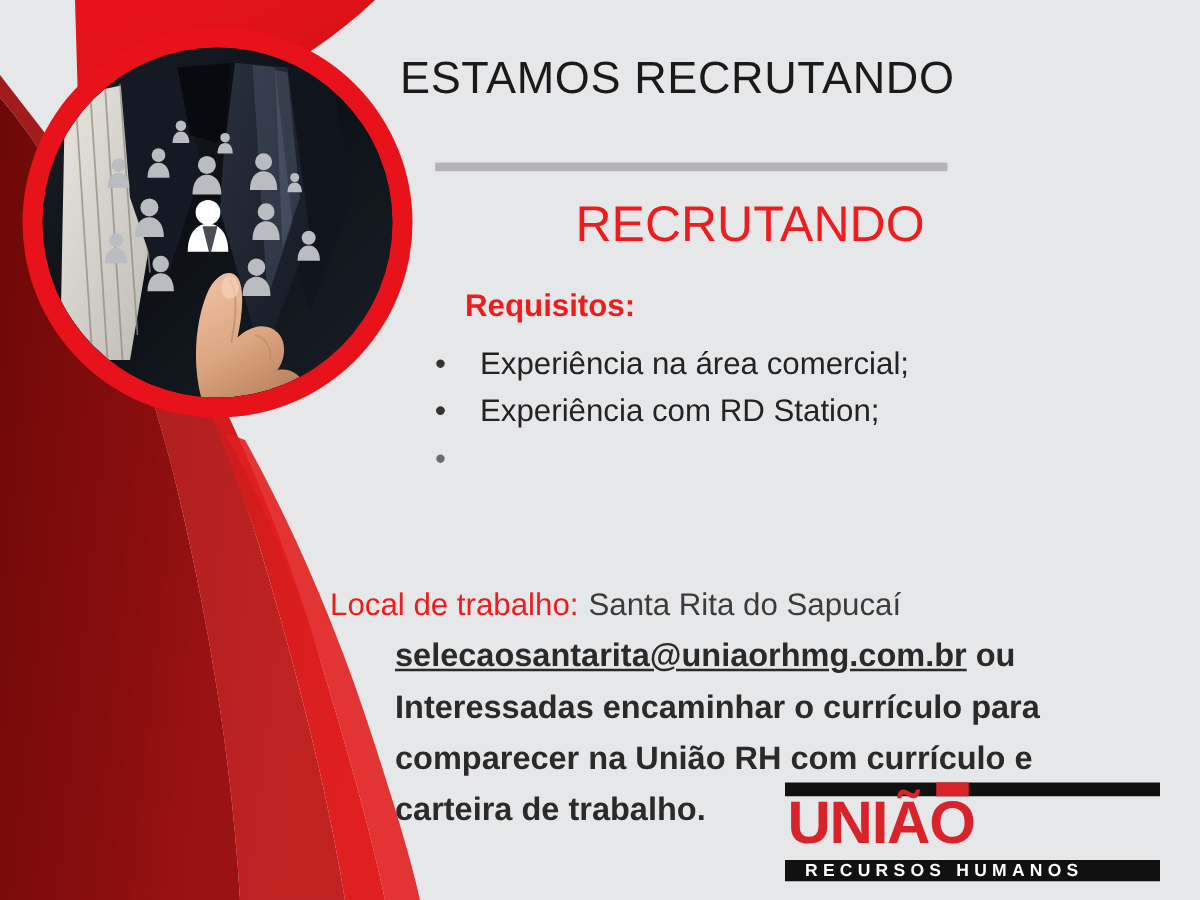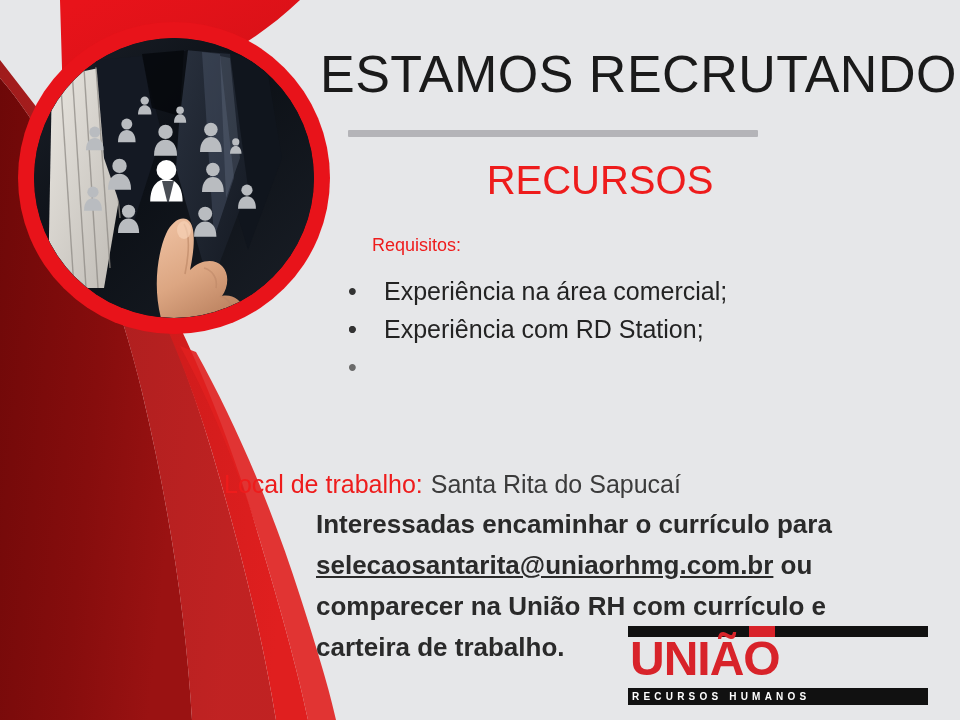--- a/index.html
+++ b/index.html
@@ -58,23 +58,23 @@
     left: 0;
     top: 0;
     width: 280px;
     height: 280px;
   }
 
   
   .headline {
     position: absolute;
     left: 320px;
-    top: 44px;
+    top: 32px;
     width: 600px;
-    font-size: 52px;
+    font-size: 36px;
     line-height: 60px;
     letter-spacing: 0.5px;
     color: #1a1a1a;
     font-weight: 400;
     white-space: nowrap;
   }
 
   .divider {
     position: absolute;
     left: 348px;
@@ -96,24 +96,24 @@
     line-height: 48px;
     color: #ee1c1c;
     font-weight: 400;
   }
 
   
   .req-heading {
     position: absolute;
     left: 372px;
     top: 230px;
-    font-size: 18px;
+    font-size: 25px;
     line-height: 30px;
     color: #ee1c1c;
-    font-weight: 400;
+    font-weight: 700;
   }
 
   .req-list {
     position: absolute;
     left: 340px;
     top: 272px;
     width: 560px;
     list-style: none;
     margin: 0;
     padding: 0;
@@ -143,20 +143,21 @@
   .location {
     position: absolute;
     left: 224px;
     top: 468px;
     font-size: 25px;
     line-height: 32px;
     white-space: nowrap;
   }
   .location .loc-label {
     color: #ee1c1c;
+    margin-left: 40px;
   }
   .location .loc-value {
     color: #3b3b3b;
     margin-left: 8px;
   }
 
   
   .apply {
     position: absolute;
     left: 316px;
@@ -209,25 +210,25 @@
   .logo-bar-bottom {
     position: absolute;
     left: 0;
     top: 62px;
     width: 300px;
     height: 17px;
     background: #111111;
   }
   .logo-sub {
     position: absolute;
-    left: 4px;
+    left: 16px;
     top: 63px;
     height: 15px;
     line-height: 15px;
-    font-size: 10px;
+    font-size: 14px;
     font-weight: bold;
     letter-spacing: 4.2px;
     color: #ffffff;
     white-space: nowrap;
   }
   .logo-mg {
     position: absolute;
     left: 196px;
     top: 14px;
     width: 104px;
@@ -411,21 +412,21 @@
           </g>
           <path d="M 128,143 L 134,167 L 140,143 Z" fill="#1b2029" opacity="0.8"></path>
         </g>
       </svg>
     </div>
   </div>
 
   <div class="headline">ESTAMOS RECRUTANDO</div>
   <div class="divider"></div>
 
-  <div class="job-title">RECURSOS</div>
+  <div class="job-title">RECRUTANDO</div>
 
   <div class="req-heading">Requisitos:</div>
 
   <ul class="req-list">
     <li>
       <span class="bullet">•</span>
       <span>Experiência na área comercial;</span>
     </li>
     <li>
       <span class="bullet">•</span>
@@ -437,22 +438,22 @@
     <li class="muted">
       <span class="bullet">•</span>
     </li>
   </ul>
 
   <div class="location">
     <span class="loc-label">Local de trabalho:</span><span class="loc-value">Santa Rita do Sapucaí</span>
   </div>
 
   <div class="apply">
+    <div><span class="email">selecaosantarita@uniaorhmg.com.br</span><span> ou</span></div>
     <div>Interessadas encaminhar o currículo para</div>
-    <div><span class="email">selecaosantarita@uniaorhmg.com.br</span><span> ou</span></div>
     <div>comparecer na União RH com currículo e</div>
     <div>carteira de trabalho.</div>
   </div>
 
   <div class="logo">
     <div class="logo-bar-top"></div>
     <div class="logo-tilde"></div>
     <div class="logo-word">UNIÃO</div>
     <div class="logo-bar-bottom"></div>
     <div class="logo-sub">RECURSOS HUMANOS</div>

